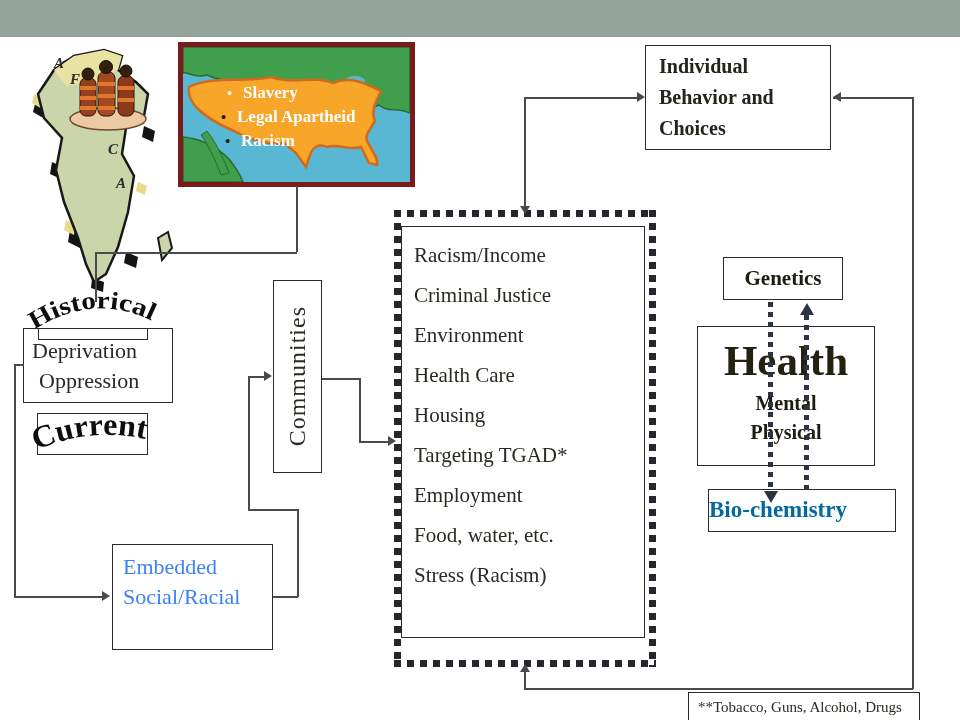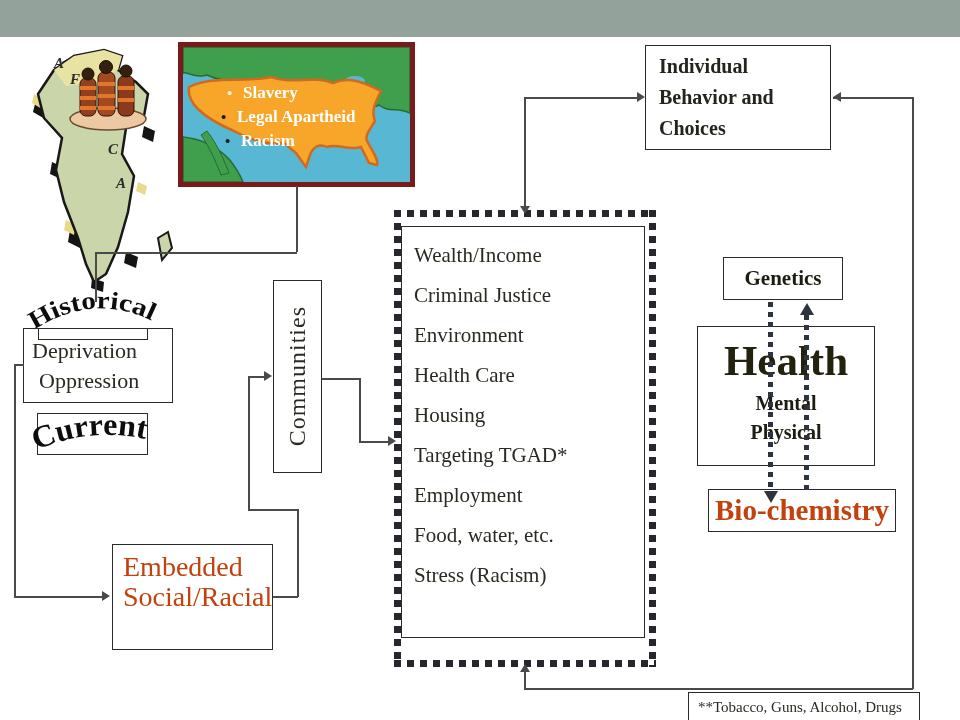--- a/index.html
+++ b/index.html
@@ -36,30 +36,30 @@
   .dedge.h{height:7px;background:repeating-linear-gradient(to right,#26262c 0 7px,transparent 7px 13px);}
   .dedge.v{width:7px;background:repeating-linear-gradient(to bottom,#26262c 0 7px,transparent 7px 13px);}
   #detinner{position:absolute;left:7px;top:16px;width:244px;height:412px;border:1.5px solid #2b2b2b;box-sizing:border-box;background:#fff;}
   #detlist{position:absolute;left:12px;top:8px;font-size:21px;color:#2a2a22;}
   #detlist div{height:40px;line-height:40px;}
   
   #genetics{left:723px;top:257px;width:120px;height:43px;text-align:center;line-height:40px;font-size:21px;font-weight:bold;color:#1c1c12;}
   #health{left:697px;top:326px;width:178px;height:140px;text-align:center;}
   #health .big{font-size:43px;font-weight:bold;color:#23220e;line-height:56px;margin-top:6px;}
   #health .sub{font-size:20px;font-weight:bold;color:#1c1c12;line-height:29px;}
-  #biochem{left:708px;top:489px;width:188px;height:43px;text-align:center;line-height:40px;font-size:29px;font-weight:bold;color:#c2410c;}
+  #biochem{left:708px;top:489px;width:188px;height:43px;line-height:40px;font-size:23px;font-weight:bold;color:#0369a1;}
   #footnote{left:688px;top:692px;width:232px;height:32px;font-size:15px;padding:6px 0 0 9px;color:#2a2a22;}
   
   #histframe{left:38px;top:328px;width:110px;height:12px;border:1px solid #2b2b2b;box-sizing:border-box;background:transparent;}
   #deprivation{left:23px;top:328px;width:150px;height:75px;padding:7px 0 0 8px;font-size:22px;line-height:30px;color:#2a2a22;background:transparent;}
   #deprivation .ind{padding-left:7px;}
   #currentbox{left:37px;top:413px;width:111px;height:42px;background:transparent;}
   #communities{left:273px;top:280px;width:49px;height:193px;display:flex;align-items:center;justify-content:center;}
   #communities span{writing-mode:vertical-rl;transform:rotate(180deg);font-size:24px;color:#2a2a22;letter-spacing:1px;}
-  #embedded{left:112px;top:544px;width:161px;height:106px;padding:7px 0 0 10px;font-size:28px;line-height:30px;color:#c2410c;}
+  #embedded{left:112px;top:544px;width:161px;height:106px;padding:7px 0 0 10px;font-size:22px;line-height:30px;color:#3b82f6;}
   .wordart{overflow:visible;}
   .wordart text{font-family:"Liberation Serif","DejaVu Serif",serif;font-weight:bold;fill:#0d0d0d;}
 </style>
 </head>
 <body>
 
 <div id="slide">
 
   <div id="topbar" class="abs"></div>
 
@@ -173,21 +173,21 @@
     <div>Social/Racial</div>
   </div>
 
   <div id="detbox" class="abs">
     <div class="dedge h" style="left:0;top:0;width:262px"></div>
     <div class="dedge h" style="left:0;bottom:0;width:262px"></div>
     <div class="dedge v" style="left:0;top:0;height:457px"></div>
     <div class="dedge v" style="right:0;top:0;height:457px"></div>
     <div id="detinner">
       <div id="detlist">
-        <div>Wealth/Income</div>
+        <div>Racism/Income</div>
         <div>Criminal Justice</div>
         <div>Environment</div>
         <div>Health Care</div>
         <div>Housing</div>
         <div>Targeting TGAD*</div>
         <div>Employment</div>
         <div>Food, water, etc.</div>
         <div>Stress (Racism)</div>
       </div>
     </div>

